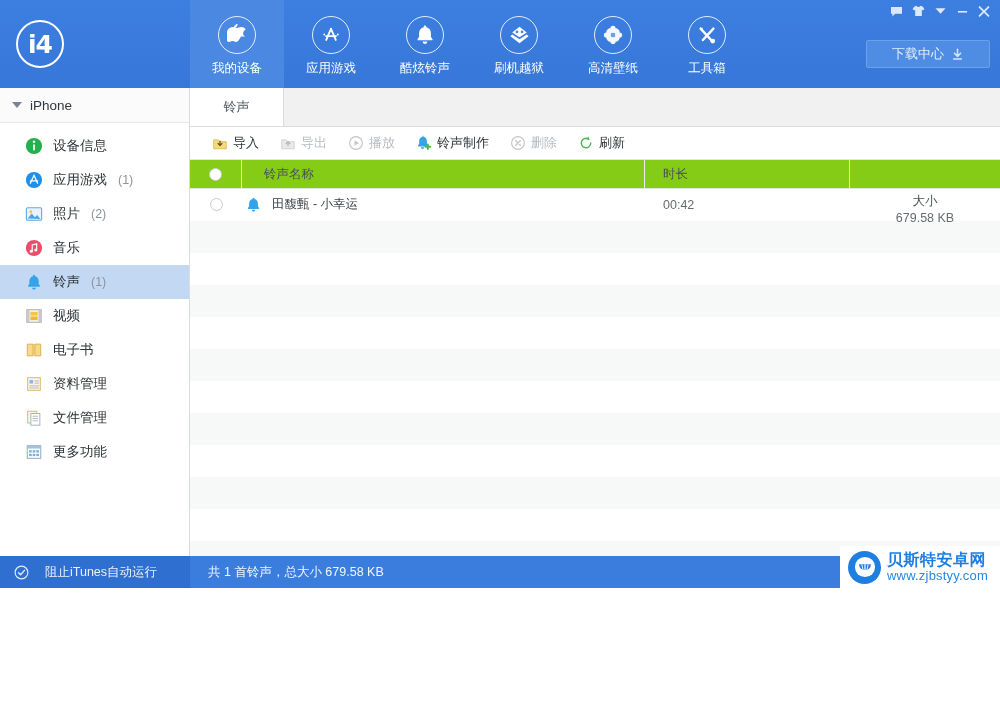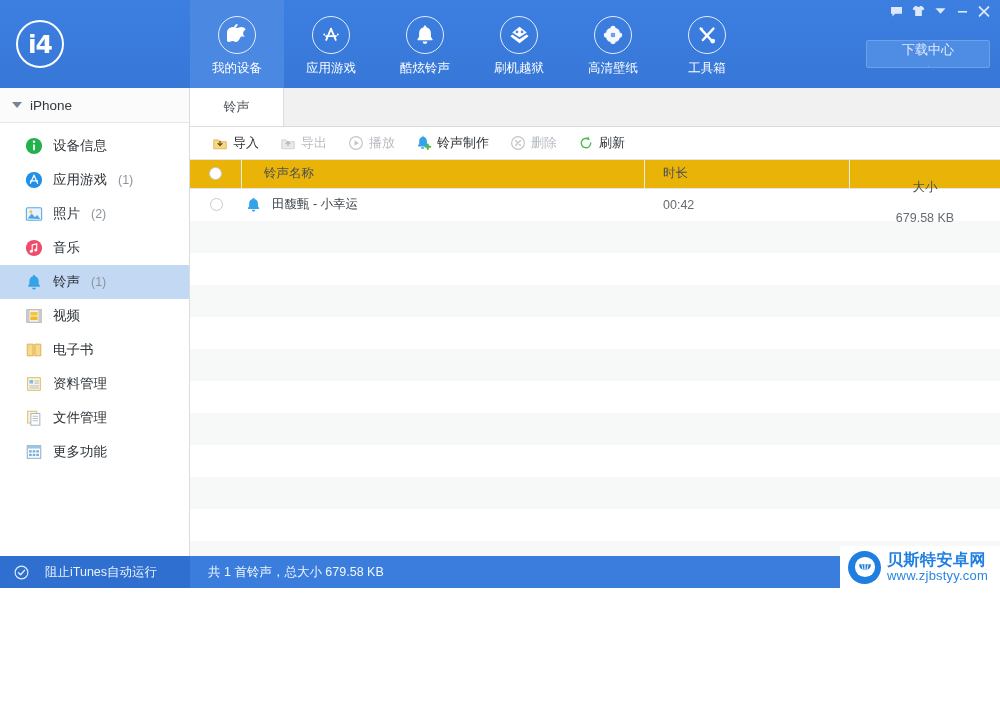--- a/index.html
+++ b/index.html
@@ -88,21 +88,20 @@
   .dl-center {
     position: absolute;
     right: 10px; top: 40px;
     width: 124px; height: 28px;
     background: #4f8ce4;
     border: 1px solid #6ba0ea;
     border-radius: 2px;
     display: flex; align-items: center; justify-content: center;
     gap: 7px;
     cursor: pointer;
-    flex-direction: column;
   }
   .dl-center span { color: #e3eefc; font-size: 13px; }
 
   
   .body { flex: 1 1 auto; display: flex; min-height: 0; }
 
   
   .sidebar {
     width: 190px; flex: 0 0 190px;
     background: #ffffff;
@@ -175,23 +174,23 @@
     font-size: 13px; color: #2e3439;
     cursor: pointer; border-radius: 3px;
   }
   .tb-btn.disabled { color: #b7bcc2; cursor: default; }
   .tb-ico { width: 17px; height: 17px; display: flex; align-items: center; justify-content: center; }
 
   
   .table { flex: 1 1 auto; display: flex; flex-direction: column; min-height: 0; }
   .thead {
     height: 29px;
-    display: flex; align-items: center;
+    display: flex; 
     border-bottom: 1px solid #e2e5e8;
-    background: #eab308;
+    background: #84cc16;
     font-size: 12.5px; color: #4a5057;
   }
   .th { display: flex; align-items: center; height: 29px; }
   .col-chk { width: 52px; justify-content: center; border-right: 1px solid #ececec; }
   .col-name { flex: 1 1 auto; padding-left: 22px; border-right: 1px solid #ececec; }
   .col-dur  { width: 205px; padding-left: 18px; border-right: 1px solid #ececec; }
   .col-size { width: 150px; justify-content: center; margin-top: 27px; }
 
   .tbody { flex: 1 1 auto; overflow: hidden; }
   .row {

